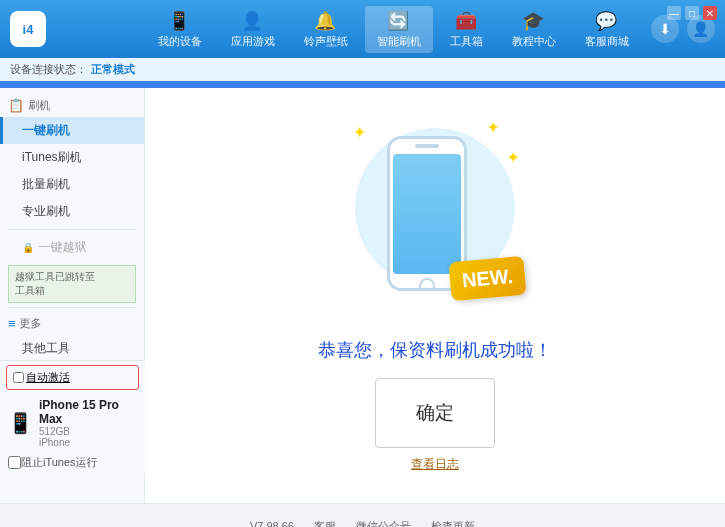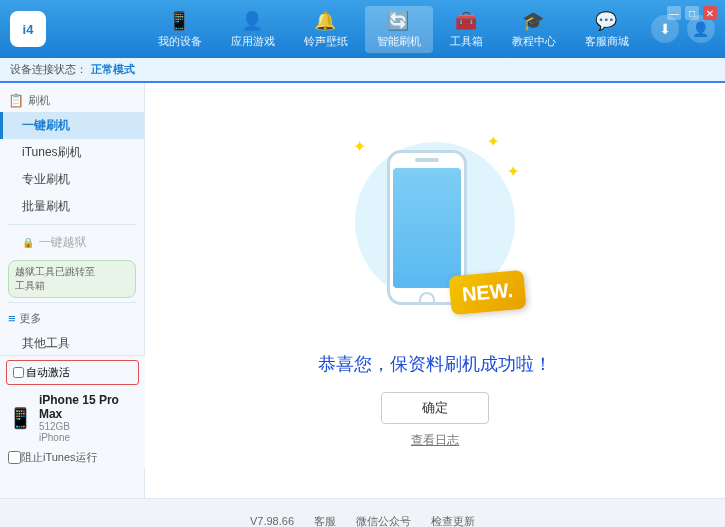--- a/index.html
+++ b/index.html
@@ -16,42 +16,42 @@
     .nav-tabs { display: flex; align-items: center; flex: 1; justify-content: center; gap: 5px; }
     .nav-tab { display: flex; flex-direction: column; align-items: center; padding: 4px 12px; cursor: pointer; color: rgba(255,255,255,0.9); font-size: 11px; border-radius: 4px; }
     .nav-tab.active { background: rgba(255,255,255,0.25); }
     .nav-tab .tab-icon { font-size: 18px; margin-bottom: 2px; }
     .header-right { display: flex; align-items: center; gap: 8px; }
     .header-btn { width: 28px; height: 28px; border-radius: 50%; background: rgba(255,255,255,0.2); display: flex; align-items: center; justify-content: center; cursor: pointer; color: white; font-size: 14px; }
     .window-controls { display: flex; gap: 4px; position: absolute; top: 6px; right: 8px; }
     .win-btn { width: 14px; height: 14px; border-radius: 2px; display: flex; align-items: center; justify-content: center; cursor: pointer; font-size: 10px; color: white; background: rgba(255,255,255,0.3); }
 
     
-    .status-bar { background: #e8f4fd; padding: 4px 10px; font-size: 11px; color: #555; border-bottom: 2px solid #3b82f6; display: flex; align-items: center; gap: 4px; }
+    .status-bar { background: #e8f4fd; padding: 4px 10px; font-size: 11px; color: #555; border-bottom: 7px solid #3b82f6; display: flex; align-items: center; gap: 4px; }
     .status-bar .mode { color: #1a7fd4; font-weight: bold; }
 
     
     .main { display: flex; height: calc(527px - 58px - 24px - 30px); }
 
     
     .sidebar { width: 145px; background: #f5f8fc; border-right: 1px solid #dde8f0; padding: 6px 0; overflow-y: auto; flex-shrink: 0; }
     .sidebar-section { margin-bottom: 4px; }
     .sidebar-section-header { display: flex; align-items: center; padding: 4px 8px; color: #666; font-size: 11px; }
     .sidebar-section-header .icon { margin-right: 4px; font-size: 13px; color: #1a7fd4; }
     .sidebar-item { padding: 5px 0 5px 22px; cursor: pointer; color: #444; font-size: 12px; }
     .sidebar-item.active { background: #d0e8f8; color: #1a7fd4; font-weight: bold; border-left: 3px solid #1a7fd4; padding-left: 19px; }
     .sidebar-divider { height: 1px; background: #dde8f0; margin: 4px 8px; }
     .sidebar-disabled { padding: 5px 8px 5px 22px; color: #aaa; font-size: 12px; display: flex; align-items: center; gap: 4px; }
     .sidebar-disabled .lock { font-size: 10px; color: #bbb; }
-    .sidebar-notice { margin: 4px 8px; background: #e8f4e8; border: 1px solid #b8ddb8; border-radius: 8px; padding: 4px 6px; font-size: 10px; color: #666; }
+    .sidebar-notice { margin: 4px 8px; background: #e8f4e8; border: 1px solid #b8ddb8; border-radius: 0; padding: 4px 6px; font-size: 10px; color: #666; }
 
     
     .sidebar-bottom { position: absolute; bottom: 30px; left: 0; width: 145px; border-top: 1px solid #dde8f0; background: #f5f8fc; }
     .auto-options { display: flex; align-items: center; padding: 4px 6px; gap: 6px; border: 1.5px solid #e05050; margin: 4px 6px; border-radius: 3px; }
-    .auto-option { display: flex; align-items: center; gap: 2px; font-size: 11px; cursor: pointer; }
+    .auto-option { display: flex; align-items: center; gap: 2px; font-size: 11px; cursor: pointer; text-decoration: underline; }
     .auto-option input { width: 11px; height: 11px; }
     .device-info { padding: 4px 8px; display: flex; align-items: center; gap: 6px; }
     .device-icon { font-size: 20px; color: #1a7fd4; }
     .device-text { display: flex; flex-direction: column; }
     .device-name { font-size: 12px; font-weight: bold; color: #222; }
     .device-detail { font-size: 10px; color: #888; }
     .itunes-bar { padding: 3px 8px; display: flex; align-items: center; font-size: 11px; color: #555; }
 
     
     .content { flex: 1; display: flex; flex-direction: column; align-items: center; justify-content: center; background: white; position: relative; }
@@ -60,22 +60,22 @@
     .phone-body { width: 80px; height: 155px; background: white; border: 3px solid #c0d8e8; border-radius: 14px; position: absolute; top: 18px; left: 42px; overflow: hidden; }
     .phone-screen { width: 68px; height: 120px; background: linear-gradient(180deg, #7ecef5 0%, #5ab8f0 100%); margin: 6px auto 0; border-radius: 4px; }
     .phone-home { width: 16px; height: 16px; border: 2px solid #c0d8e8; border-radius: 50%; margin: 4px auto; }
     .sparkle { position: absolute; color: #ffd700; font-size: 16px; }
     .sparkle-1 { top: 5px; left: 8px; }
     .sparkle-2 { top: 0px; right: 25px; }
     .sparkle-3 { top: 30px; right: 5px; }
     .new-badge { position: absolute; bottom: 20px; right: 0px; background: linear-gradient(135deg, #f5c400 0%, #e8a000 100%); color: white; font-size: 20px; font-weight: bold; padding: 8px 12px; border-radius: 8px; transform: rotate(-5deg); box-shadow: 2px 2px 6px rgba(0,0,0,0.2); }
     .success-text { font-size: 18px; color: #333; margin-bottom: 16px; }
     .success-text span { color: #1d4ed8; }
-    .confirm-btn { padding: 6px 40px; background: white; border: 1px solid #ccc; border-radius: 4px; cursor: pointer; font-size: 13px; color: #333; margin-bottom: 8px; text-align: center; }
-    .log-link { font-size: 12px; color: #737373; cursor: pointer; text-decoration: underline; }
+    .confirm-btn { padding: 21px 40px; background: white; border: 1px solid #ccc; border-radius: 4px; cursor: pointer; font-size: 19px; color: #333; margin-bottom: 8px; text-align: center; }
+    .log-link { font-size: 12px; color: #a16207; cursor: pointer; text-decoration: underline; }
 
     
     .footer { height: 45px; background: #f0f4f8; border-top: 1px solid #dde8f0; display: flex; align-items: center; justify-content: center; padding: 8px 10px; gap: 20px; font-size: 11px; color: #666; }
     .footer-item { cursor: pointer; }
   </style>
 </head>
 <body>
 
 <div style="position:relative;">
   <div class="window-controls">
@@ -146,24 +146,24 @@
         <span class="icon">📋</span>
         <span>刷机</span>
       </div>
       <div class="sidebar-item active">
         <span>一键刷机</span>
       </div>
       <div class="sidebar-item">
         <span>iTunes刷机</span>
       </div>
       <div class="sidebar-item">
+        <span>批量刷机</span>
+      </div>
+      <div class="sidebar-item">
         <span>专业刷机</span>
-      </div>
-      <div class="sidebar-item">
-        <span>批量刷机</span>
       </div>
     </div>
 
     <div class="sidebar-divider"></div>
 
     <div class="sidebar-section">
       <div class="sidebar-disabled">
         <span class="lock">🔒</span>
         <span>一键越狱</span>
       </div>

